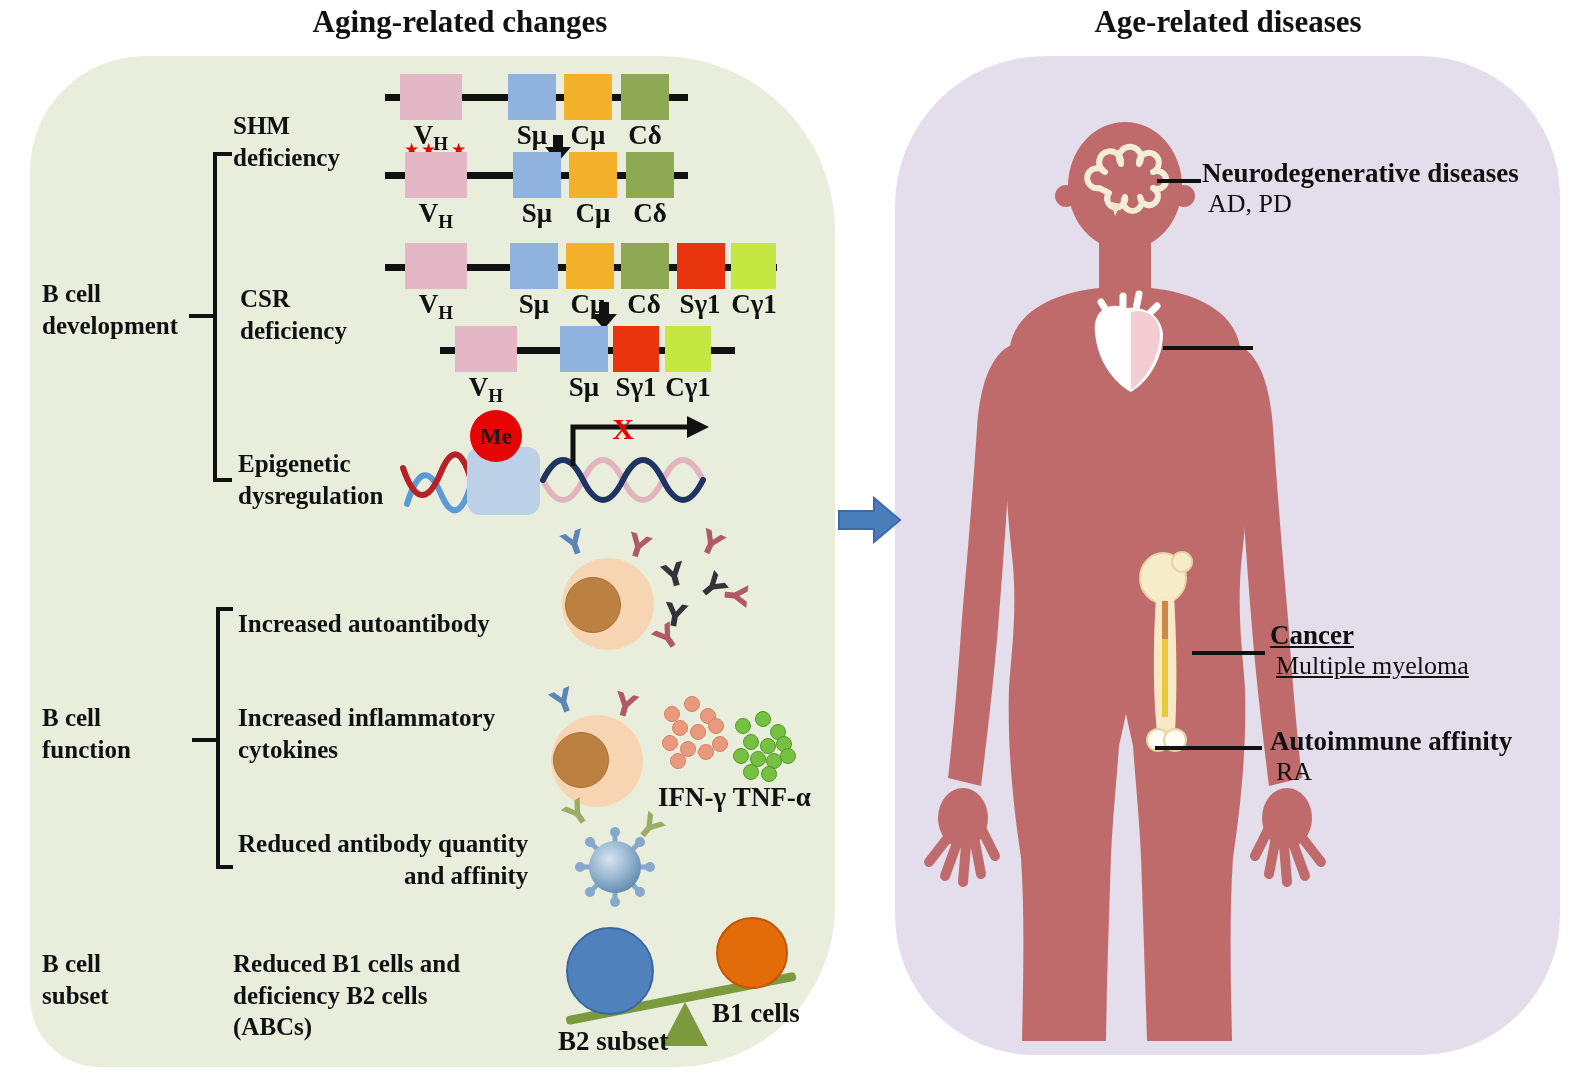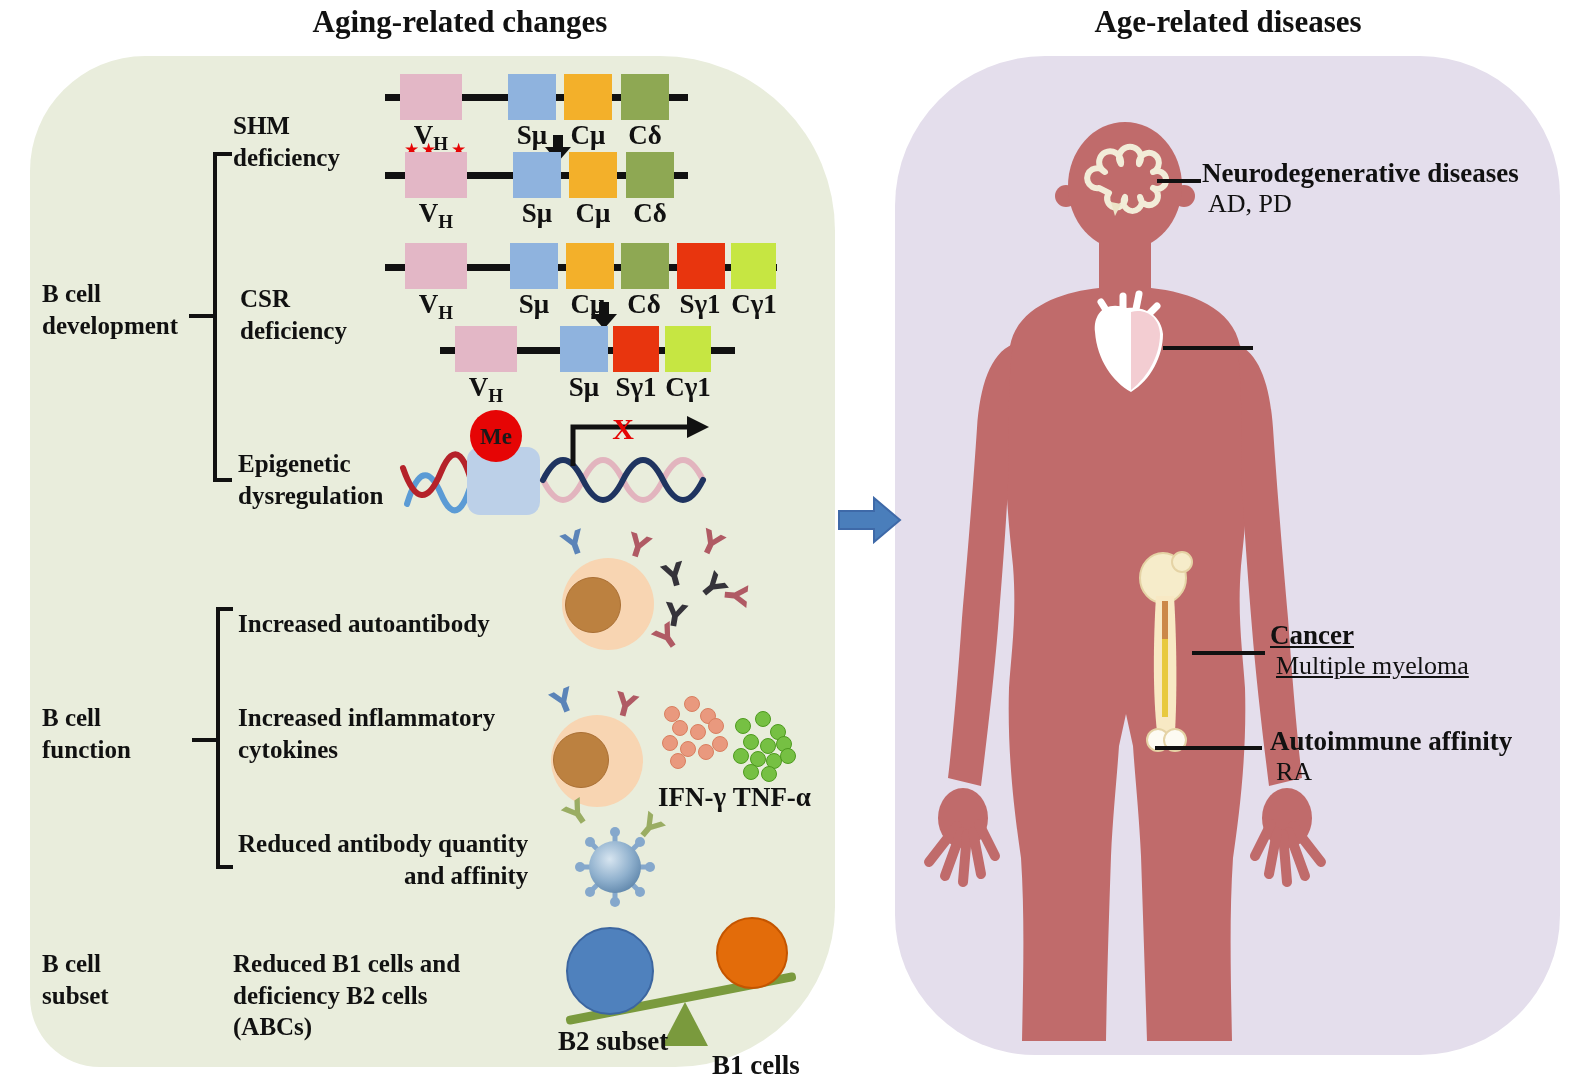--- a/index.html
+++ b/index.html
@@ -234,21 +234,21 @@
         <circle cx="66" cy="66" r="5"></circle>
     </g>
     <circle cx="41" cy="41" r="26" fill="url(#vg)"></circle>
   </svg>
 
   <div class="beam"></div>
   <div class="fulcrum"></div>
   <div class="ball" id="b2-ball"></div>
   <div class="ball" id="b1-ball"></div>
   <span class="seelbl" style="left:558px;top:1026px;">B2 subset</span>
-  <span class="seelbl" style="left:712px;top:1050px;text-align:right;">B1 cells</span>
+  <span class="seelbl" style="left:712px;top:998px;text-align:right;">B1 cells</span>
 
   <svg class="abs" style="left:838px;top:496px;" width="64" height="48" viewBox="0 0 64 48">
     <polygon points="1,15 36,15 36,2 62,24 36,46 36,33 1,33" fill="#4a7ebb" stroke="#3e69a8" stroke-width="2"></polygon>
   </svg>
 
   <svg class="abs" style="left:895px;top:56px;" width="665" height="999" viewBox="0 0 665 999">
     <g fill="#c06b6b" stroke="none">
       <circle cx="171" cy="140" r="11"></circle>
         <circle cx="289" cy="140" r="11"></circle>
       <ellipse cx="230" cy="130" rx="57" ry="64"></ellipse>

